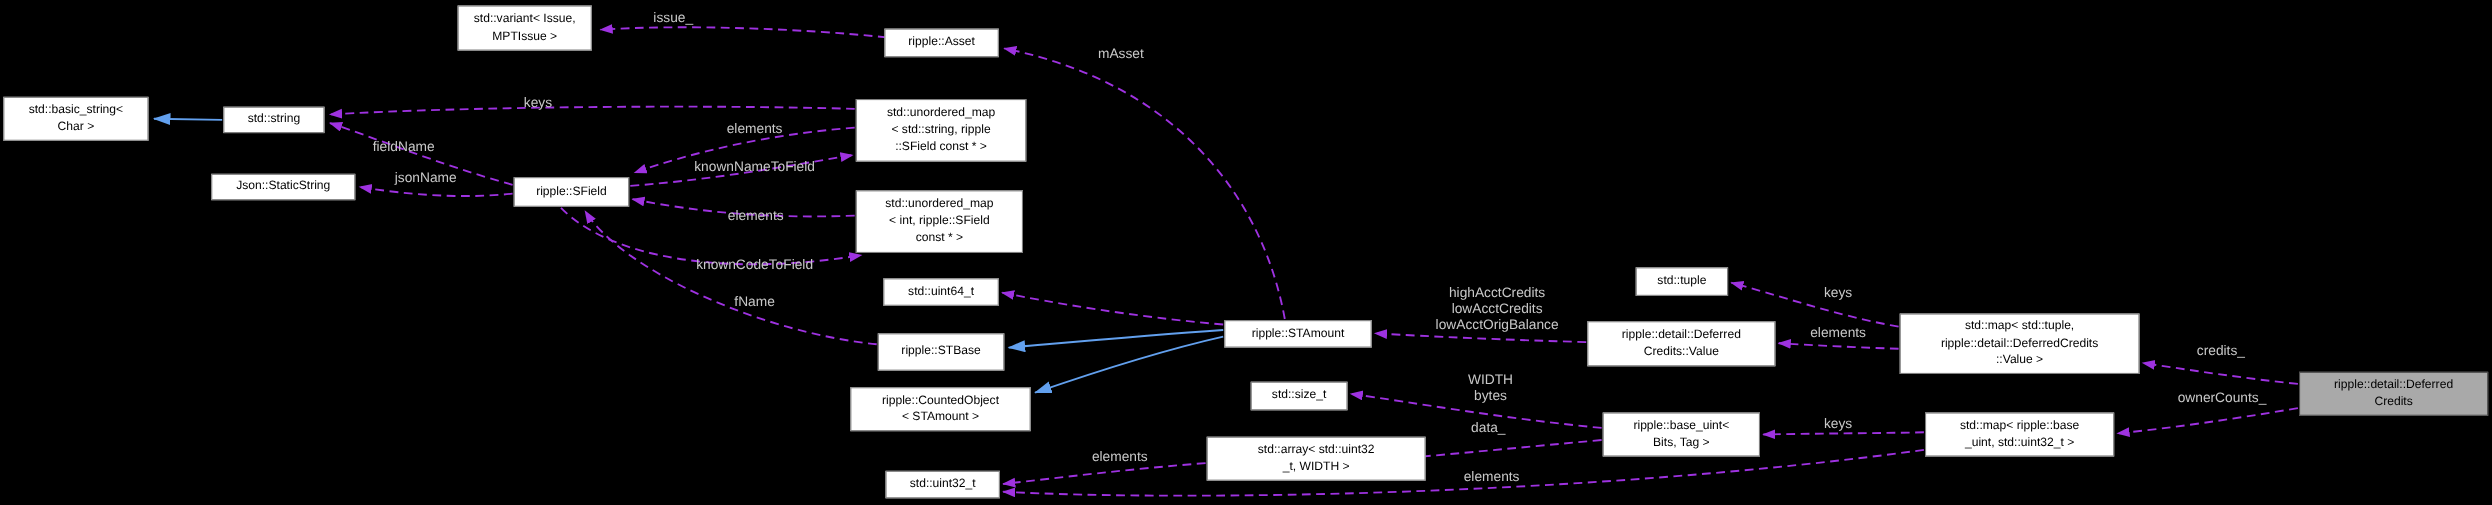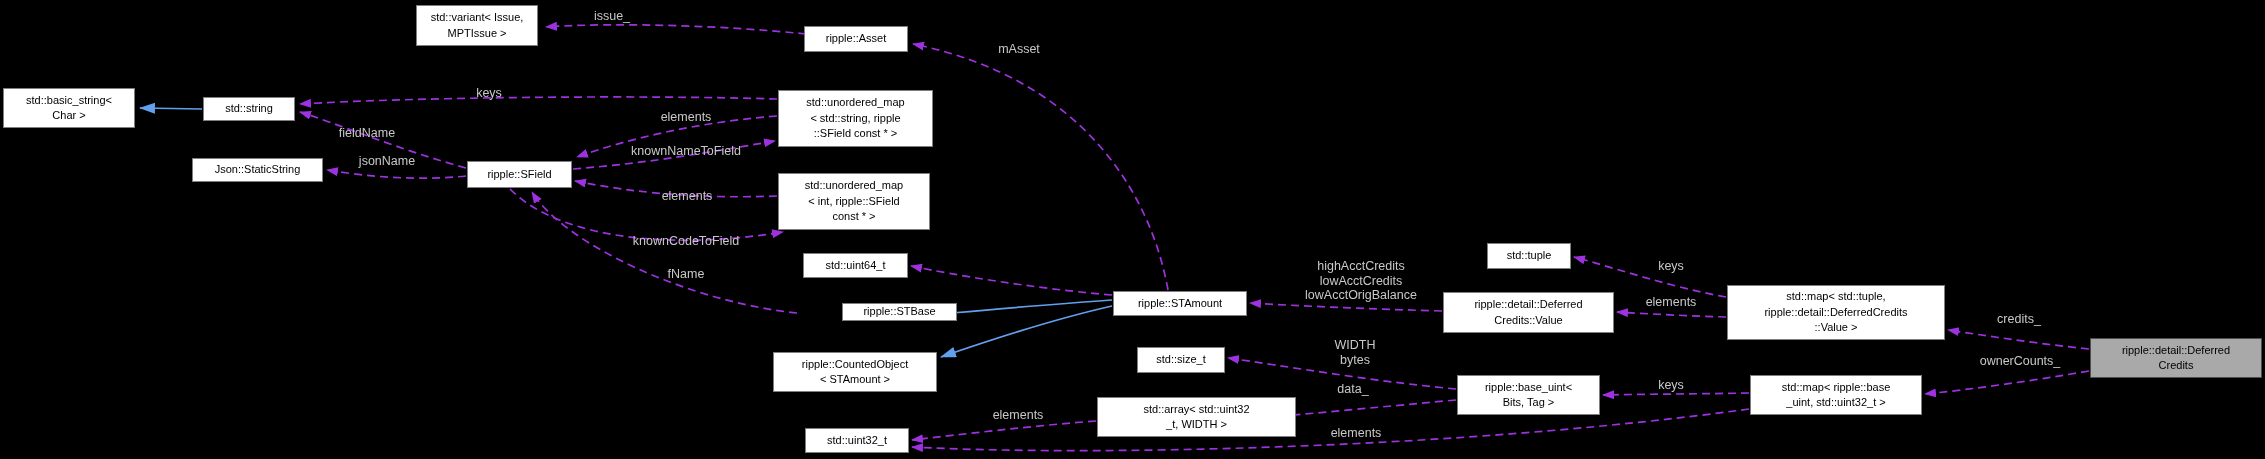--- a/index.html
+++ b/index.html
@@ -17,21 +17,21 @@
   
   .n-variant{left:416px;top:5px;width:122px;height:41px;}
   .n-asset{left:804px;top:26px;width:104px;height:26px;}
   .n-basic_string{left:3px;top:88px;width:132px;height:40px;}
   .n-string{left:203px;top:97px;width:92px;height:24px;}
   .n-static_string{left:192px;top:158px;width:131px;height:24px;}
   .n-sfield{left:467px;top:161px;width:105px;height:27px;}
   .n-umap_string{left:778px;top:90px;width:155px;height:57px;}
   .n-umap_int{left:778px;top:173px;width:152px;height:57px;}
   .n-uint64{left:803px;top:253px;width:105px;height:25px;}
-  .n-stbase{left:798px;top:303px;width:115px;height:18px;margin-left:44px;}
+  .n-stbase{left:798px;top:303px;width:115px;height:34px;}
   .n-counted{left:773px;top:352px;width:164px;height:40px;}
   .n-stamount{left:1113px;top:291px;width:134px;height:25px;}
   .n-tuple{left:1487px;top:243px;width:84px;height:26px;}
   .n-dc_value{left:1443px;top:292px;width:171px;height:41px;}
   .n-map_tuple{left:1727px;top:285px;width:218px;height:55px;}
   .n-size_t{left:1137px;top:347px;width:88px;height:26px;}
   .n-base_uint{left:1457px;top:375px;width:143px;height:40px;}
   .n-array{left:1097px;top:397px;width:199px;height:40px;}
   .n-uint32{left:805px;top:428px;width:104px;height:25px;}
   .n-map_baseuint{left:1750px;top:375px;width:172px;height:40px;}

